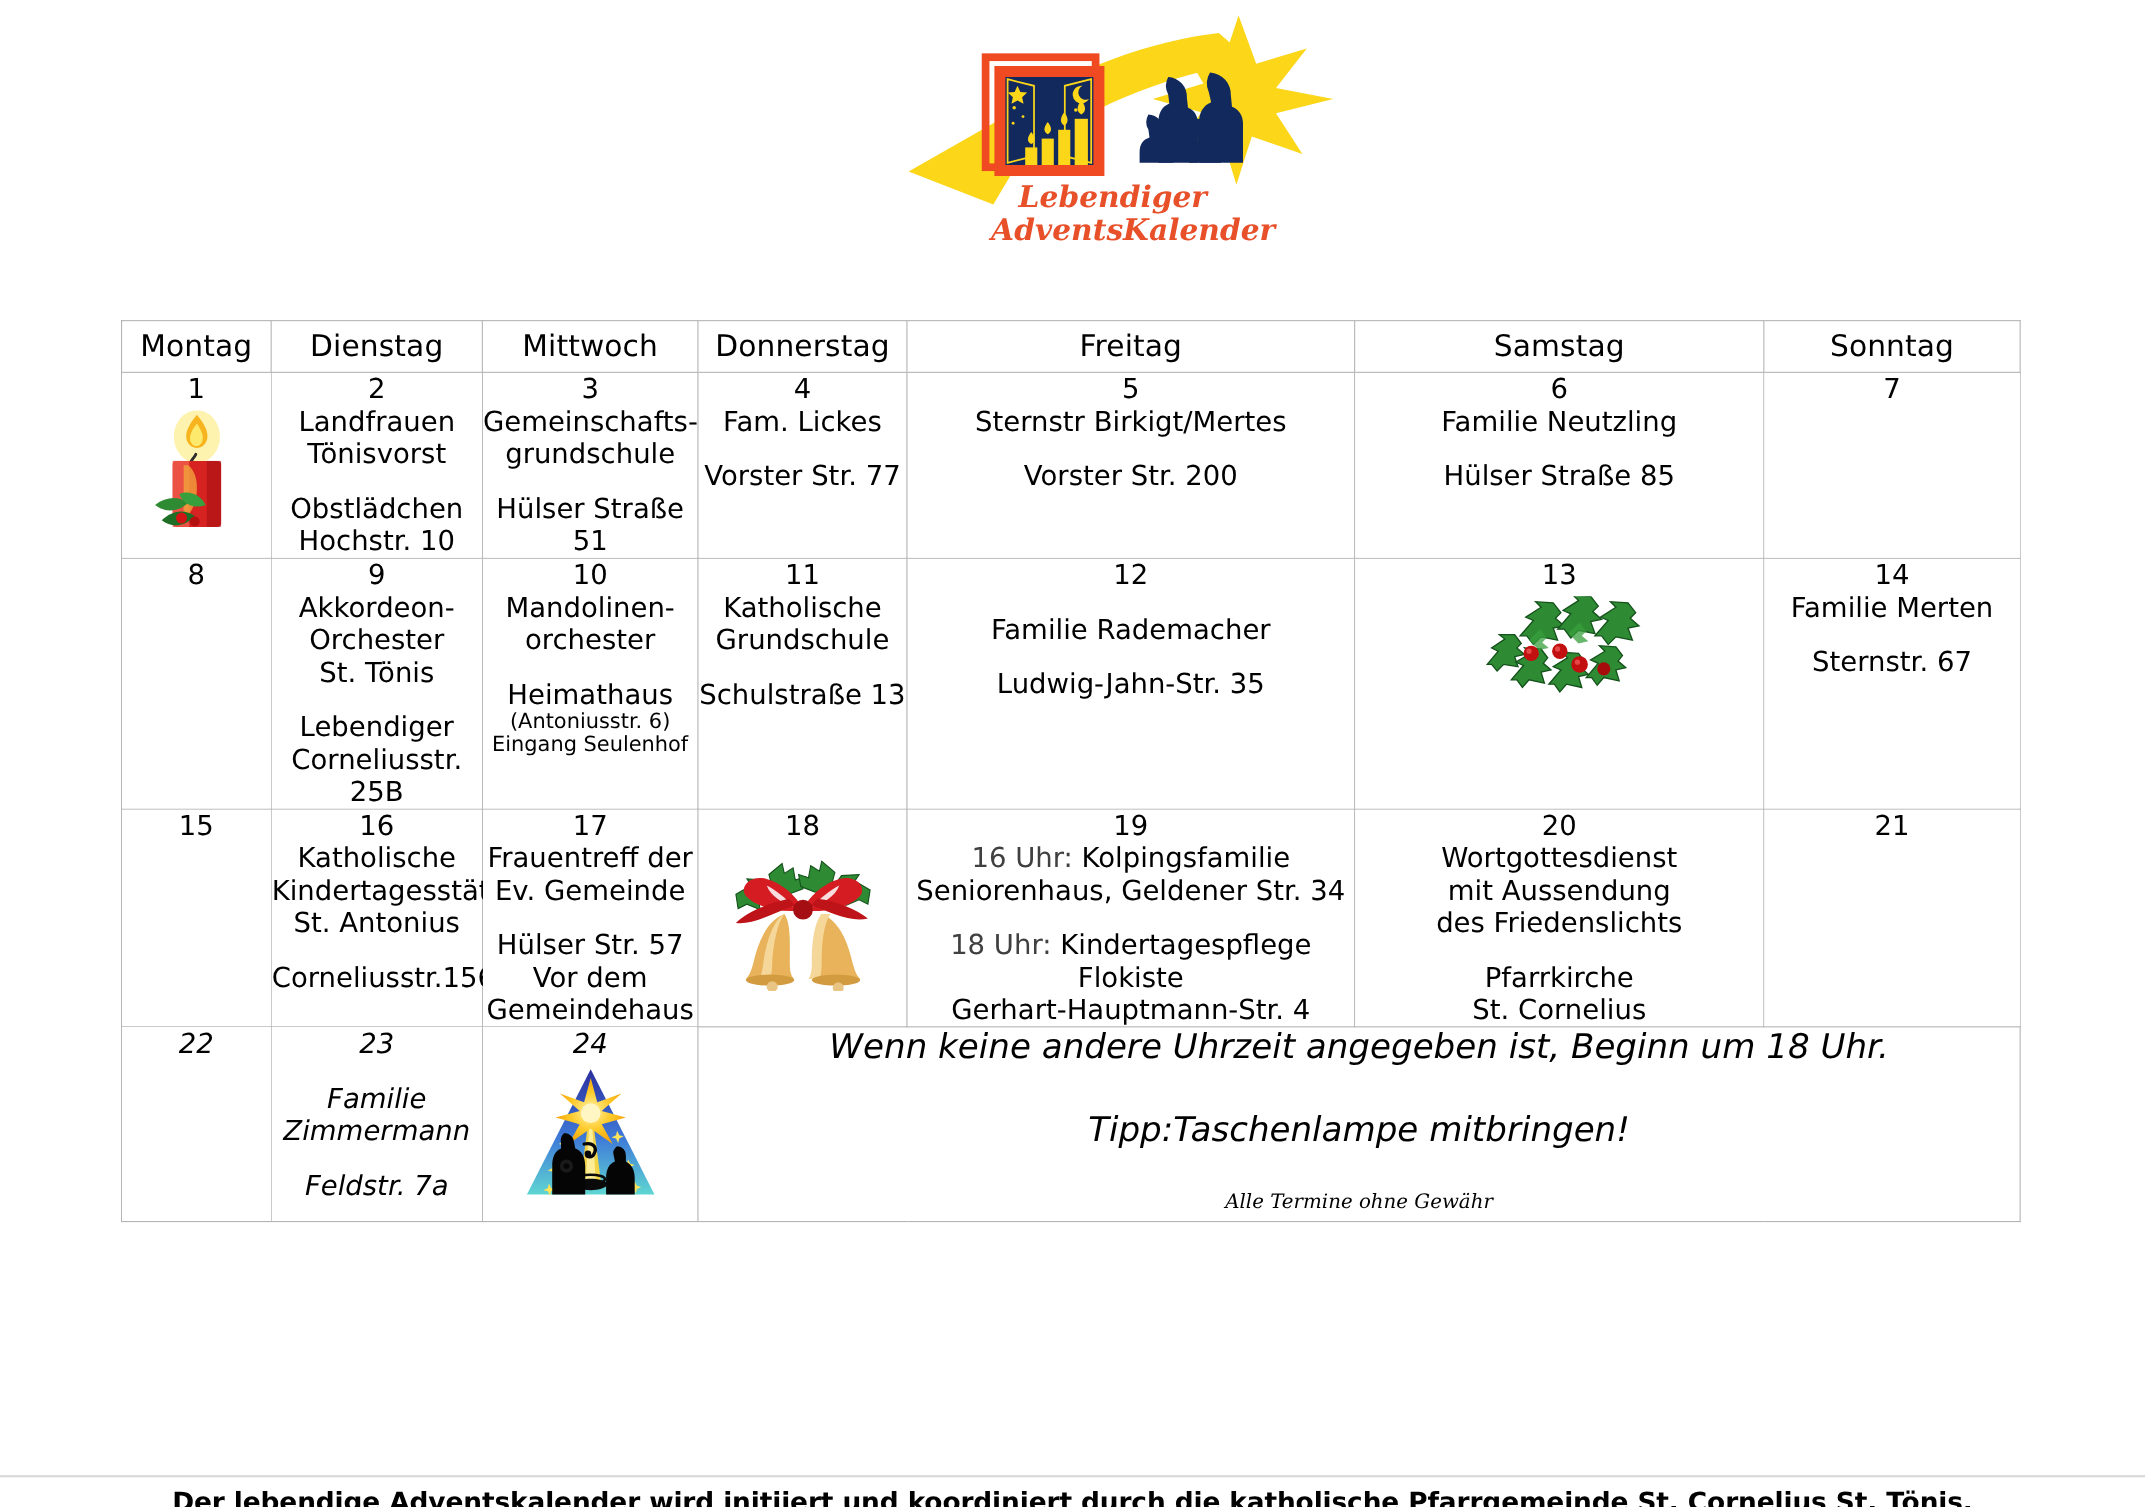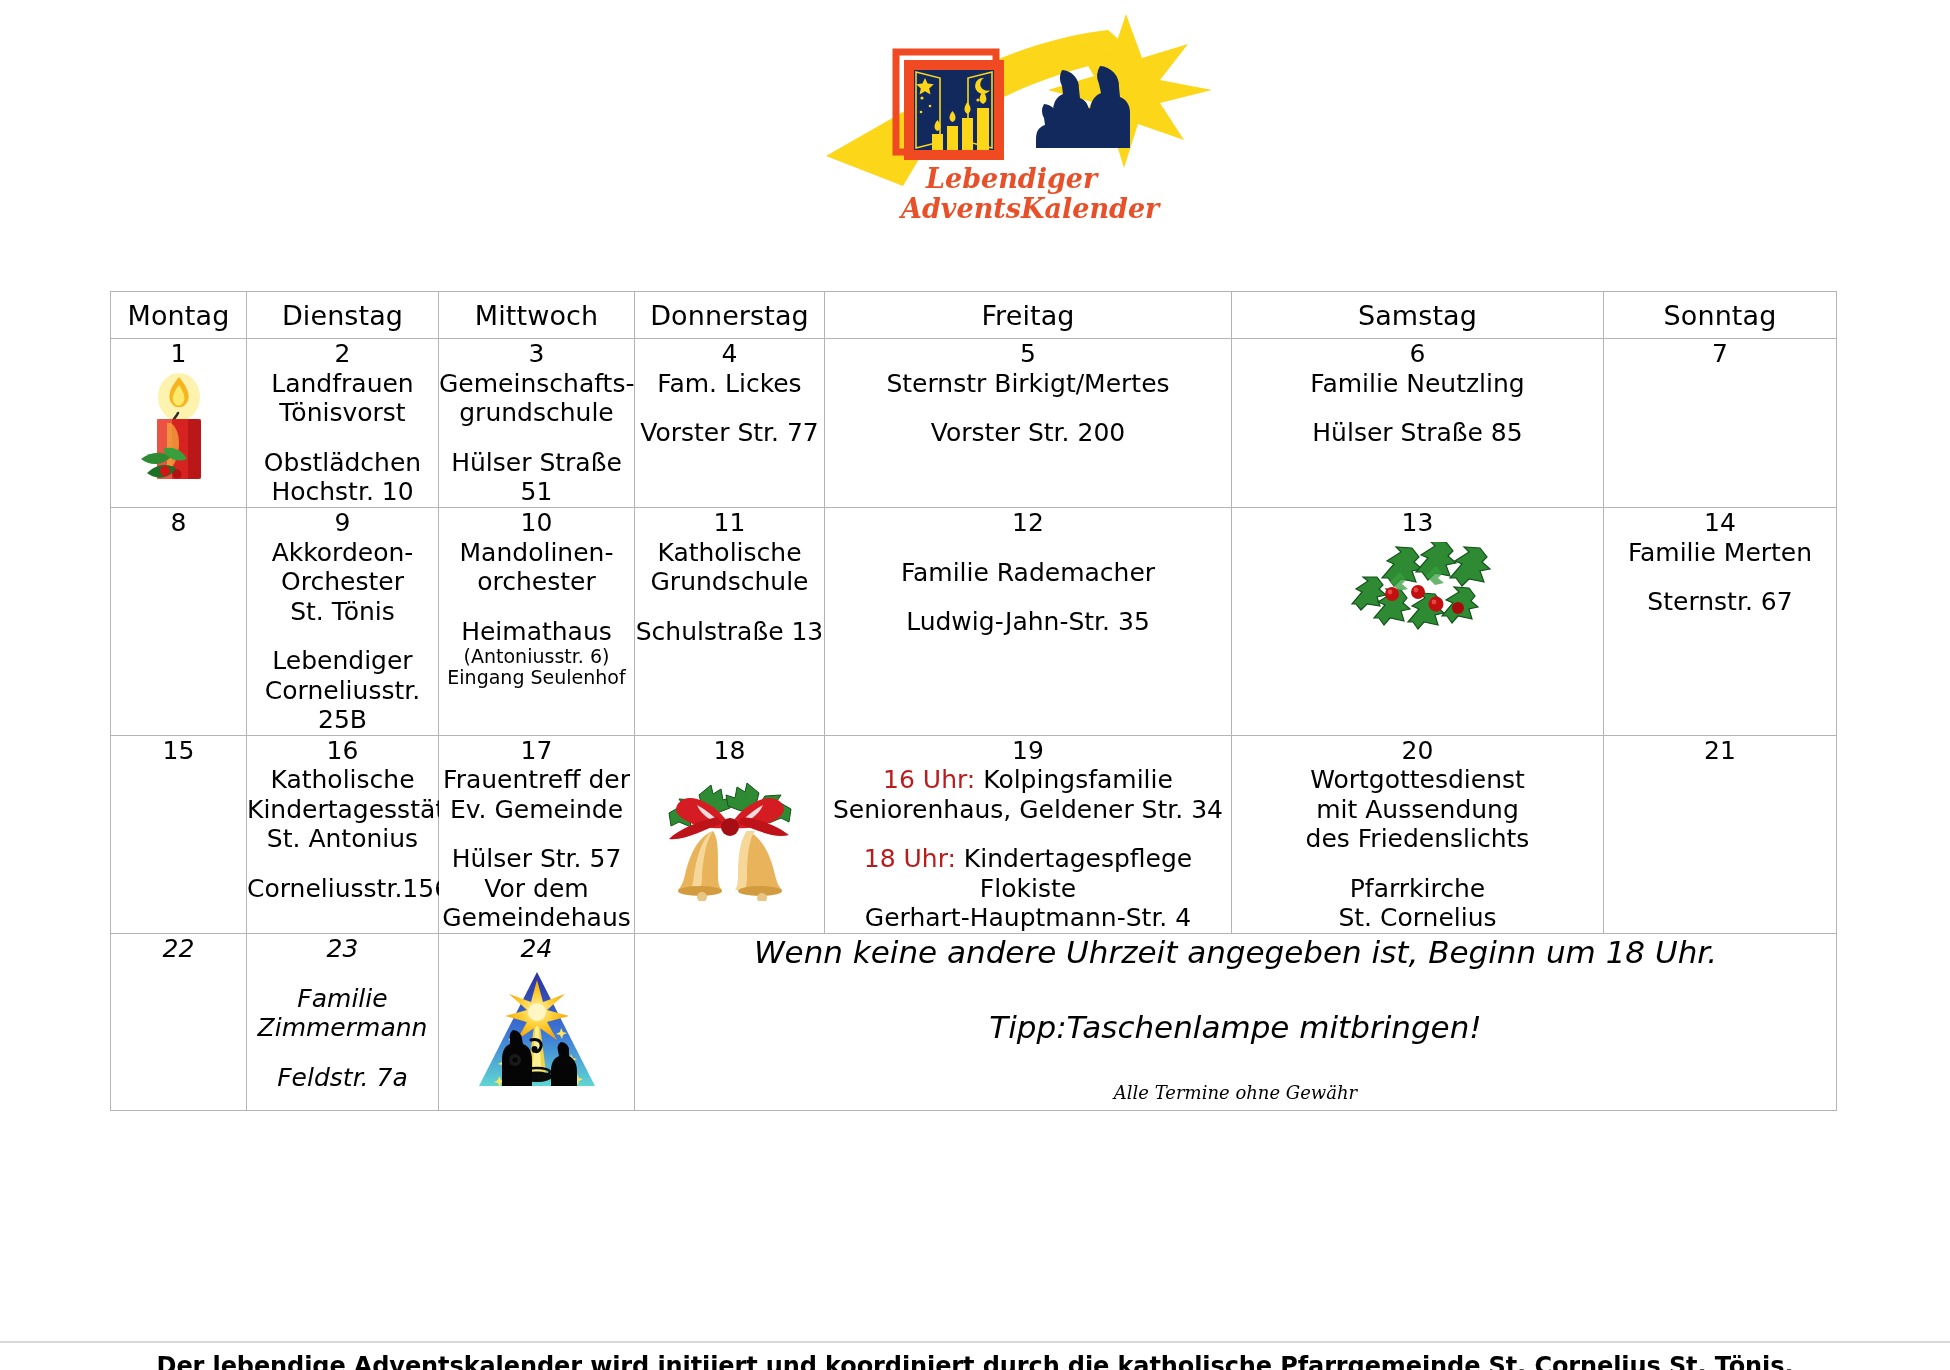--- a/index.html
+++ b/index.html
@@ -68,21 +68,21 @@
     line-height: 1.18;
   }
   .daynum {
     font-size: 25px;
     line-height: 1.15;
     margin-bottom: 2px;
   }
   .line { display: block; }
   .gap { display: block; height: 20px; }
   .small { font-size: 19px; line-height: 1.12; }
-  .time { color: #b91c1c; }
+  .time { color: #404040; }
 
   tr.w1 td { height: 150px; }
   tr.w2 td { height: 182px; }
   tr.w3 td { height: 196px; }
   tr.w4 td { height: 176px; font-style: italic; }
 
   
   .note {
     text-align: center;
     padding-top: 26px;

